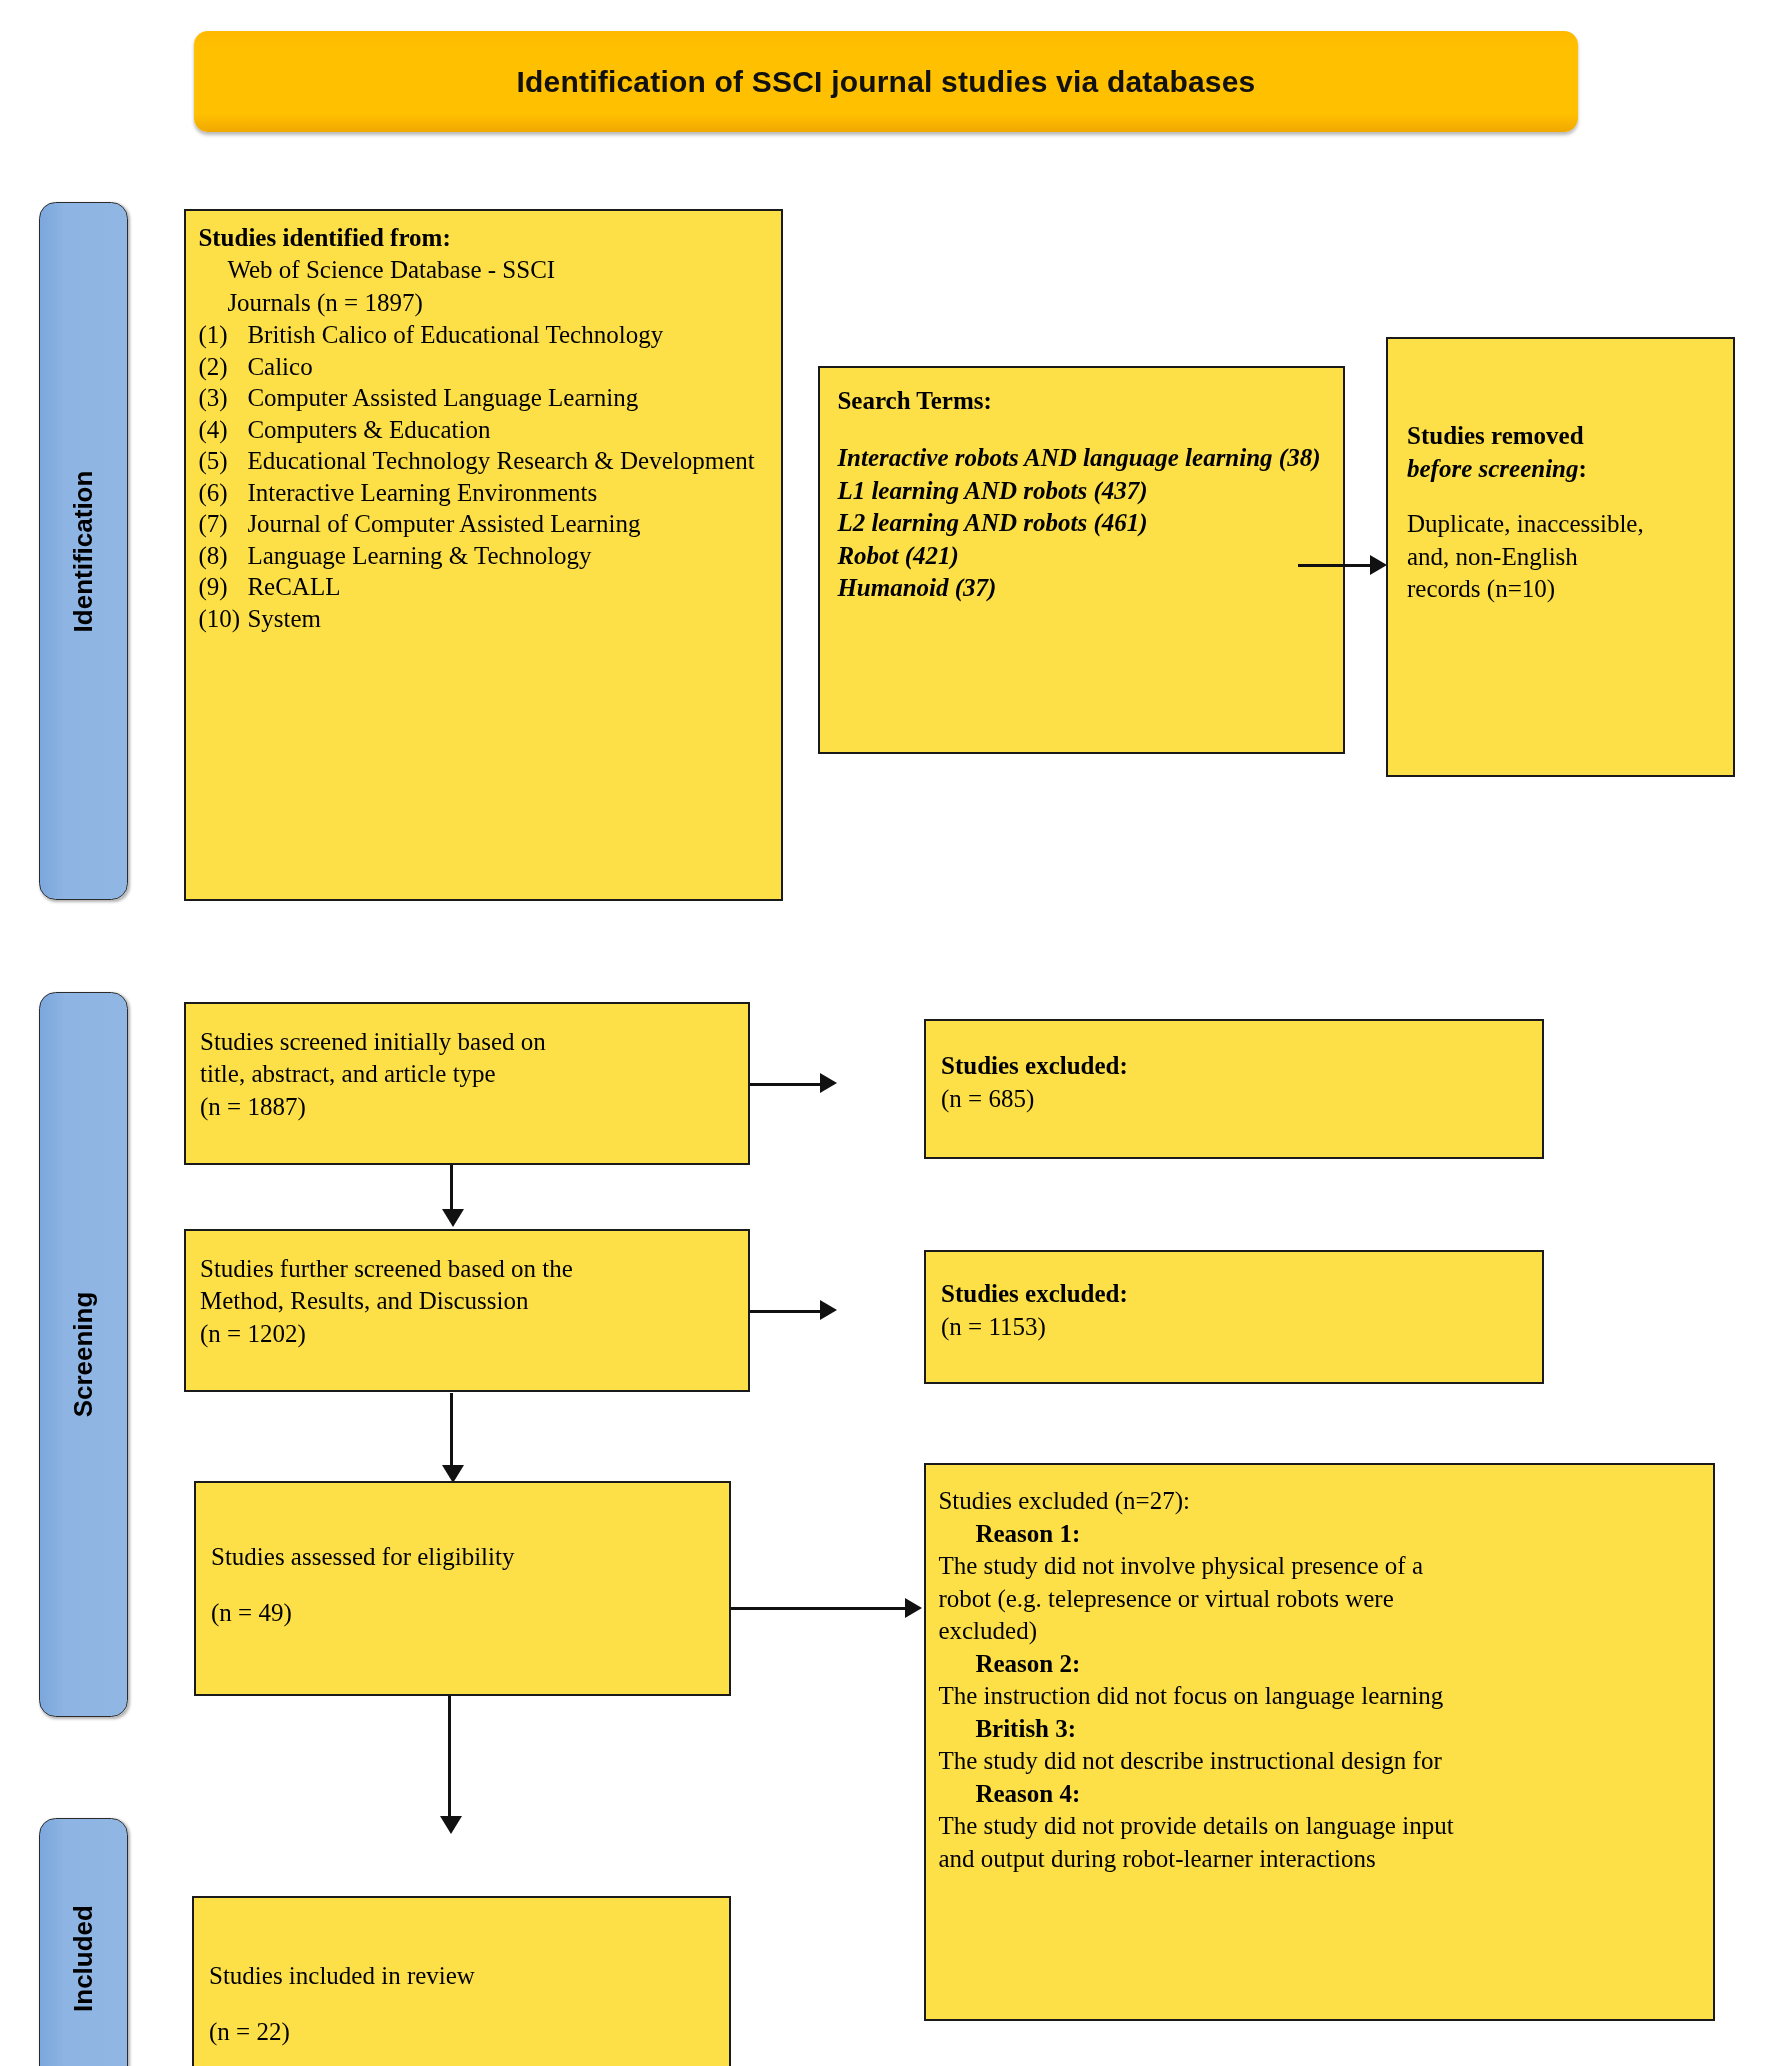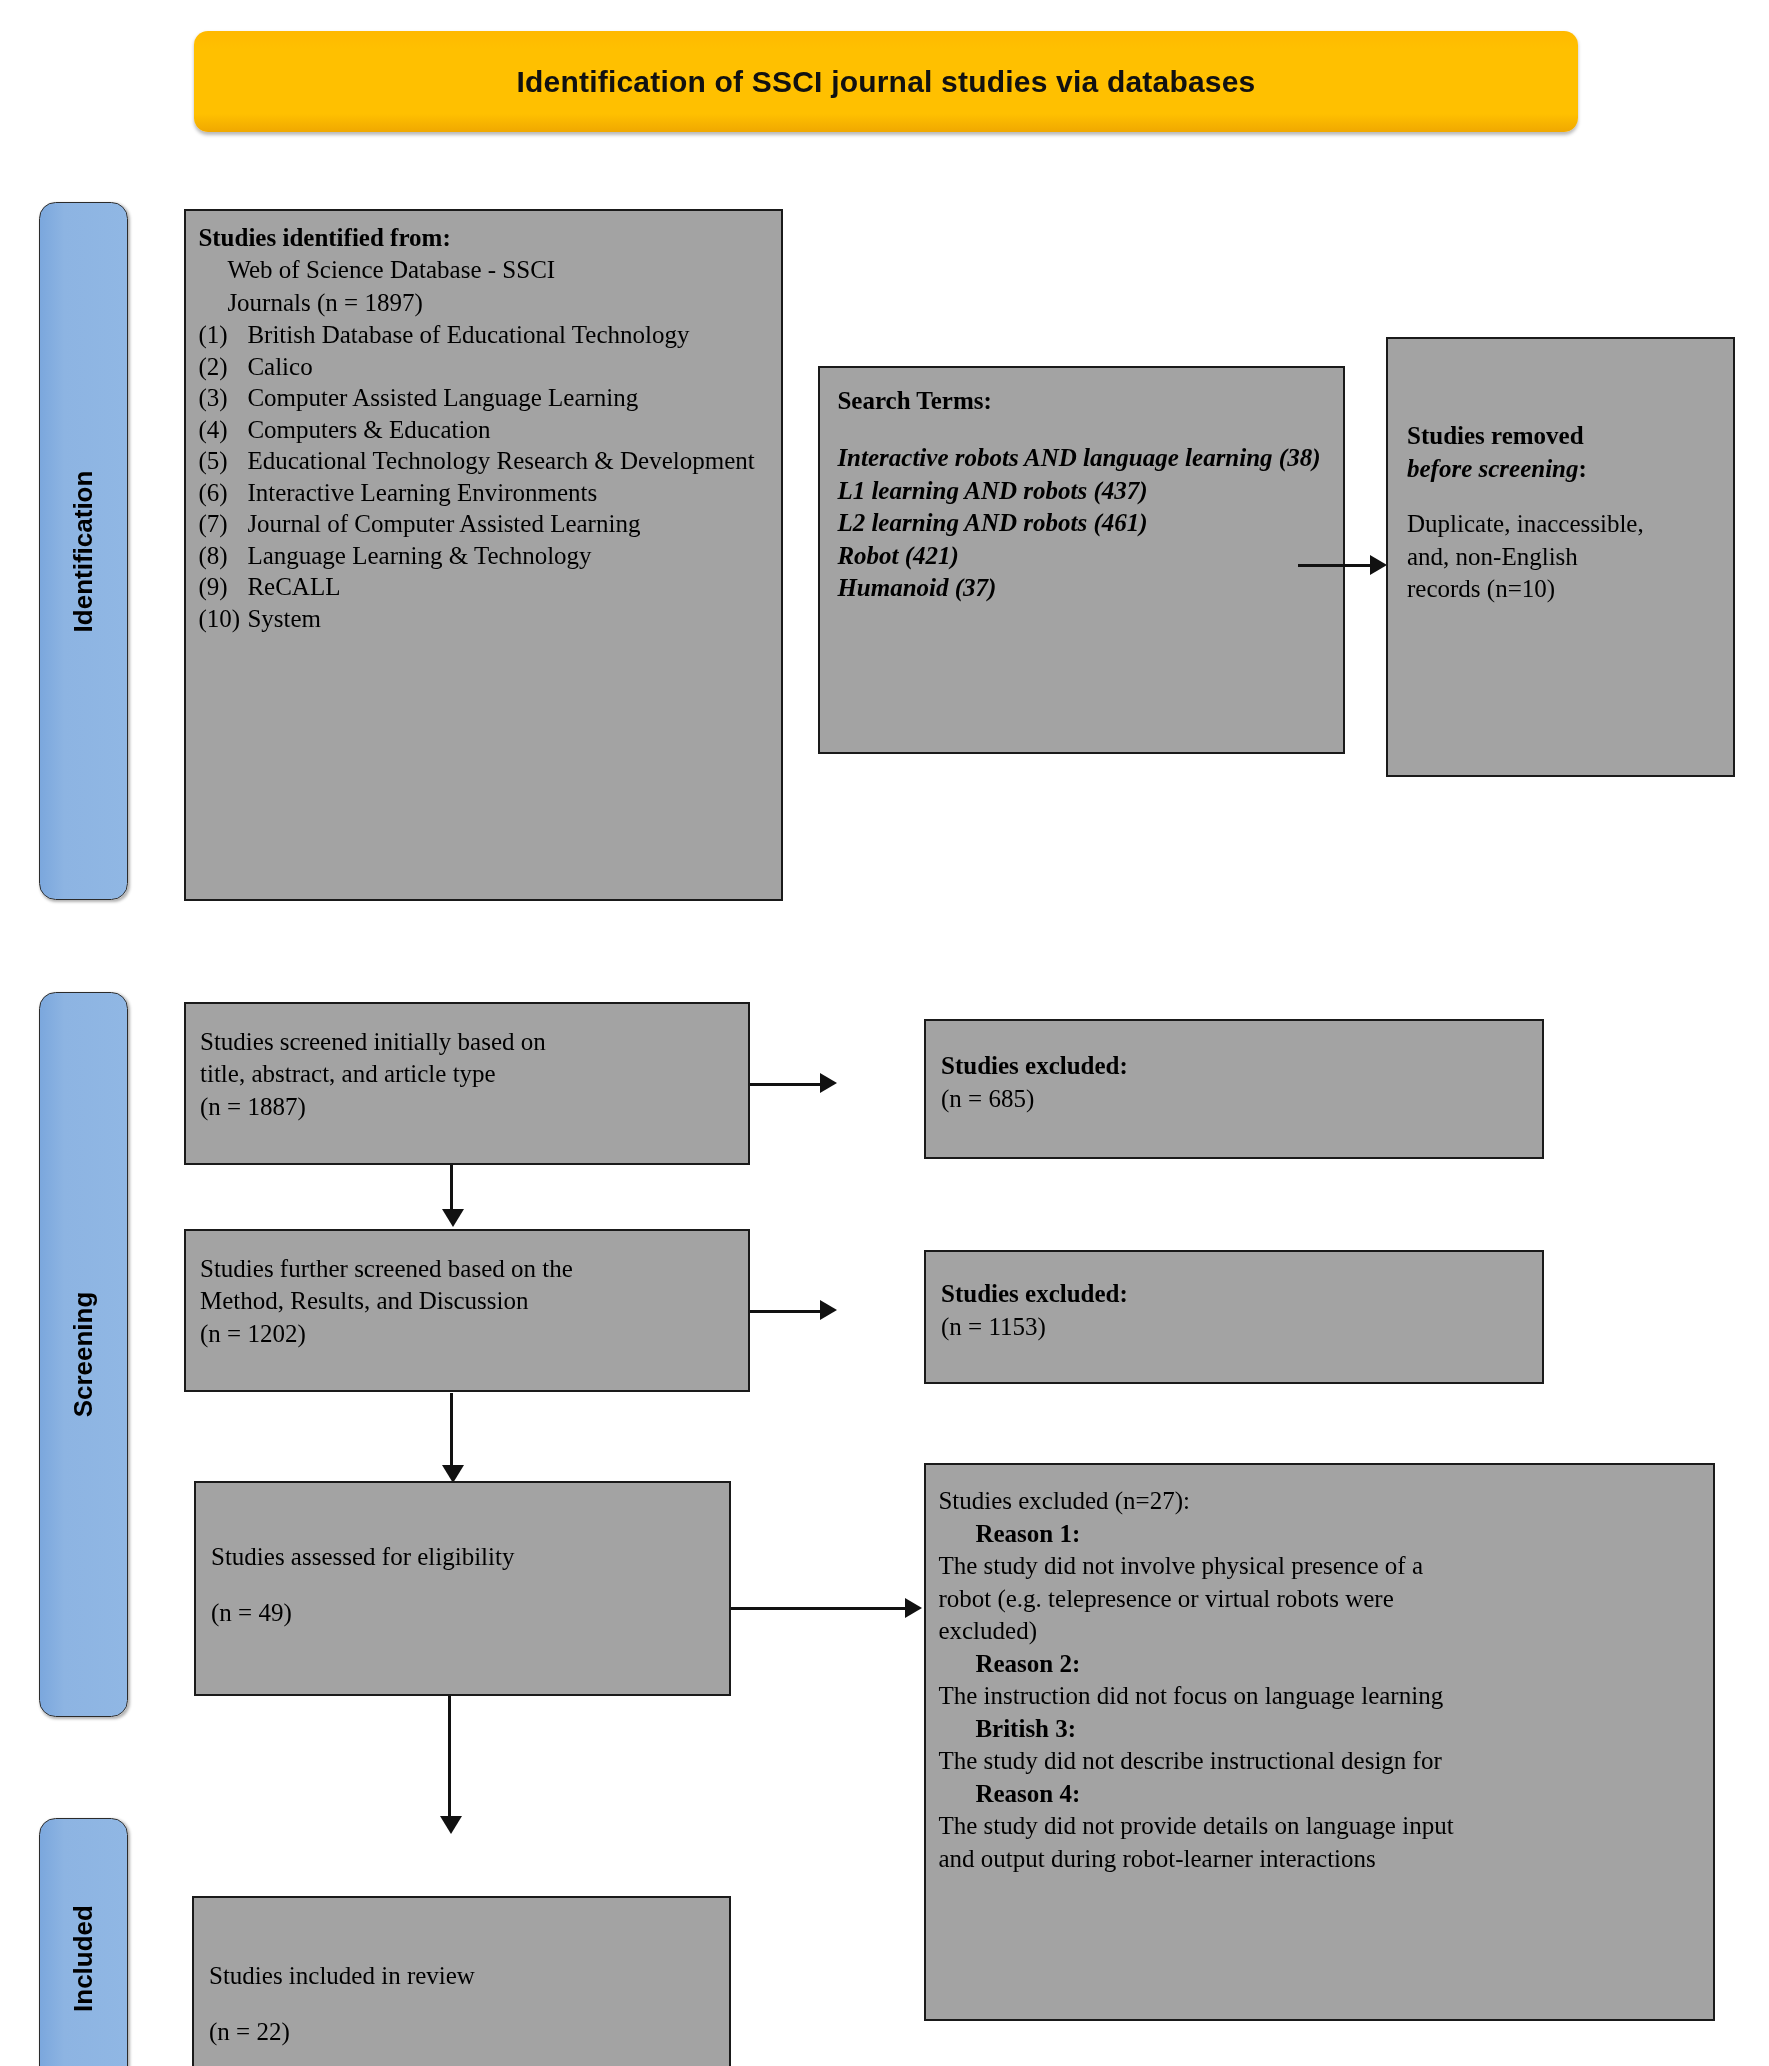--- a/index.html
+++ b/index.html
@@ -28,21 +28,21 @@
     display:flex;align-items:center;justify-content:center;
   }
   .stage-label{
     font-family:"Liberation Sans",sans-serif;
     font-weight:bold;font-size:26px;color:#000;
     transform:rotate(-90deg);white-space:nowrap;
   }
 
   
   .box{
-    background:#a3a3a3;border:2.1px solid #1a1a1a;
+    background:#fde047;border:2.1px solid #1a1a1a;
   }
   .box-inner{padding:10.7px 12.4px;}
 
   .t{font-family:"Liberation Serif",serif;font-size:25px;line-height:1.30;color:#000;}
   .t-b{font-weight:bold;}
   .t-bi{font-weight:bold;font-style:italic;}
 
   
   .jrow{display:flex;align-items:flex-start;}
   .jnum{width:49px;flex:0 0 49px;font-size:25px;line-height:1.26;}
@@ -87,21 +87,21 @@
 </div>
 
 <div class="abs box" style="left:184px;top:209px;width:599px;height:692px;">
   <div class="box-inner">
     <div class="t t-b">Studies identified from:</div>
     <div class="t indent">Web of Science Database - SSCI</div>
     <div class="t indent">Journals (n = 1897)</div>
 
     <div class="jrow">
       <div class="jnum">(1)</div>
-      <div class="jtxt">British Database of Educational Technology</div>
+      <div class="jtxt">British Calico of Educational Technology</div>
     </div>
     <div class="jrow">
       <div class="jnum">(2)</div>
       <div class="jtxt">Calico</div>
     </div>
     <div class="jrow">
       <div class="jnum">(3)</div>
       <div class="jtxt">Computer Assisted Language Learning</div>
     </div>
     <div class="jrow">

